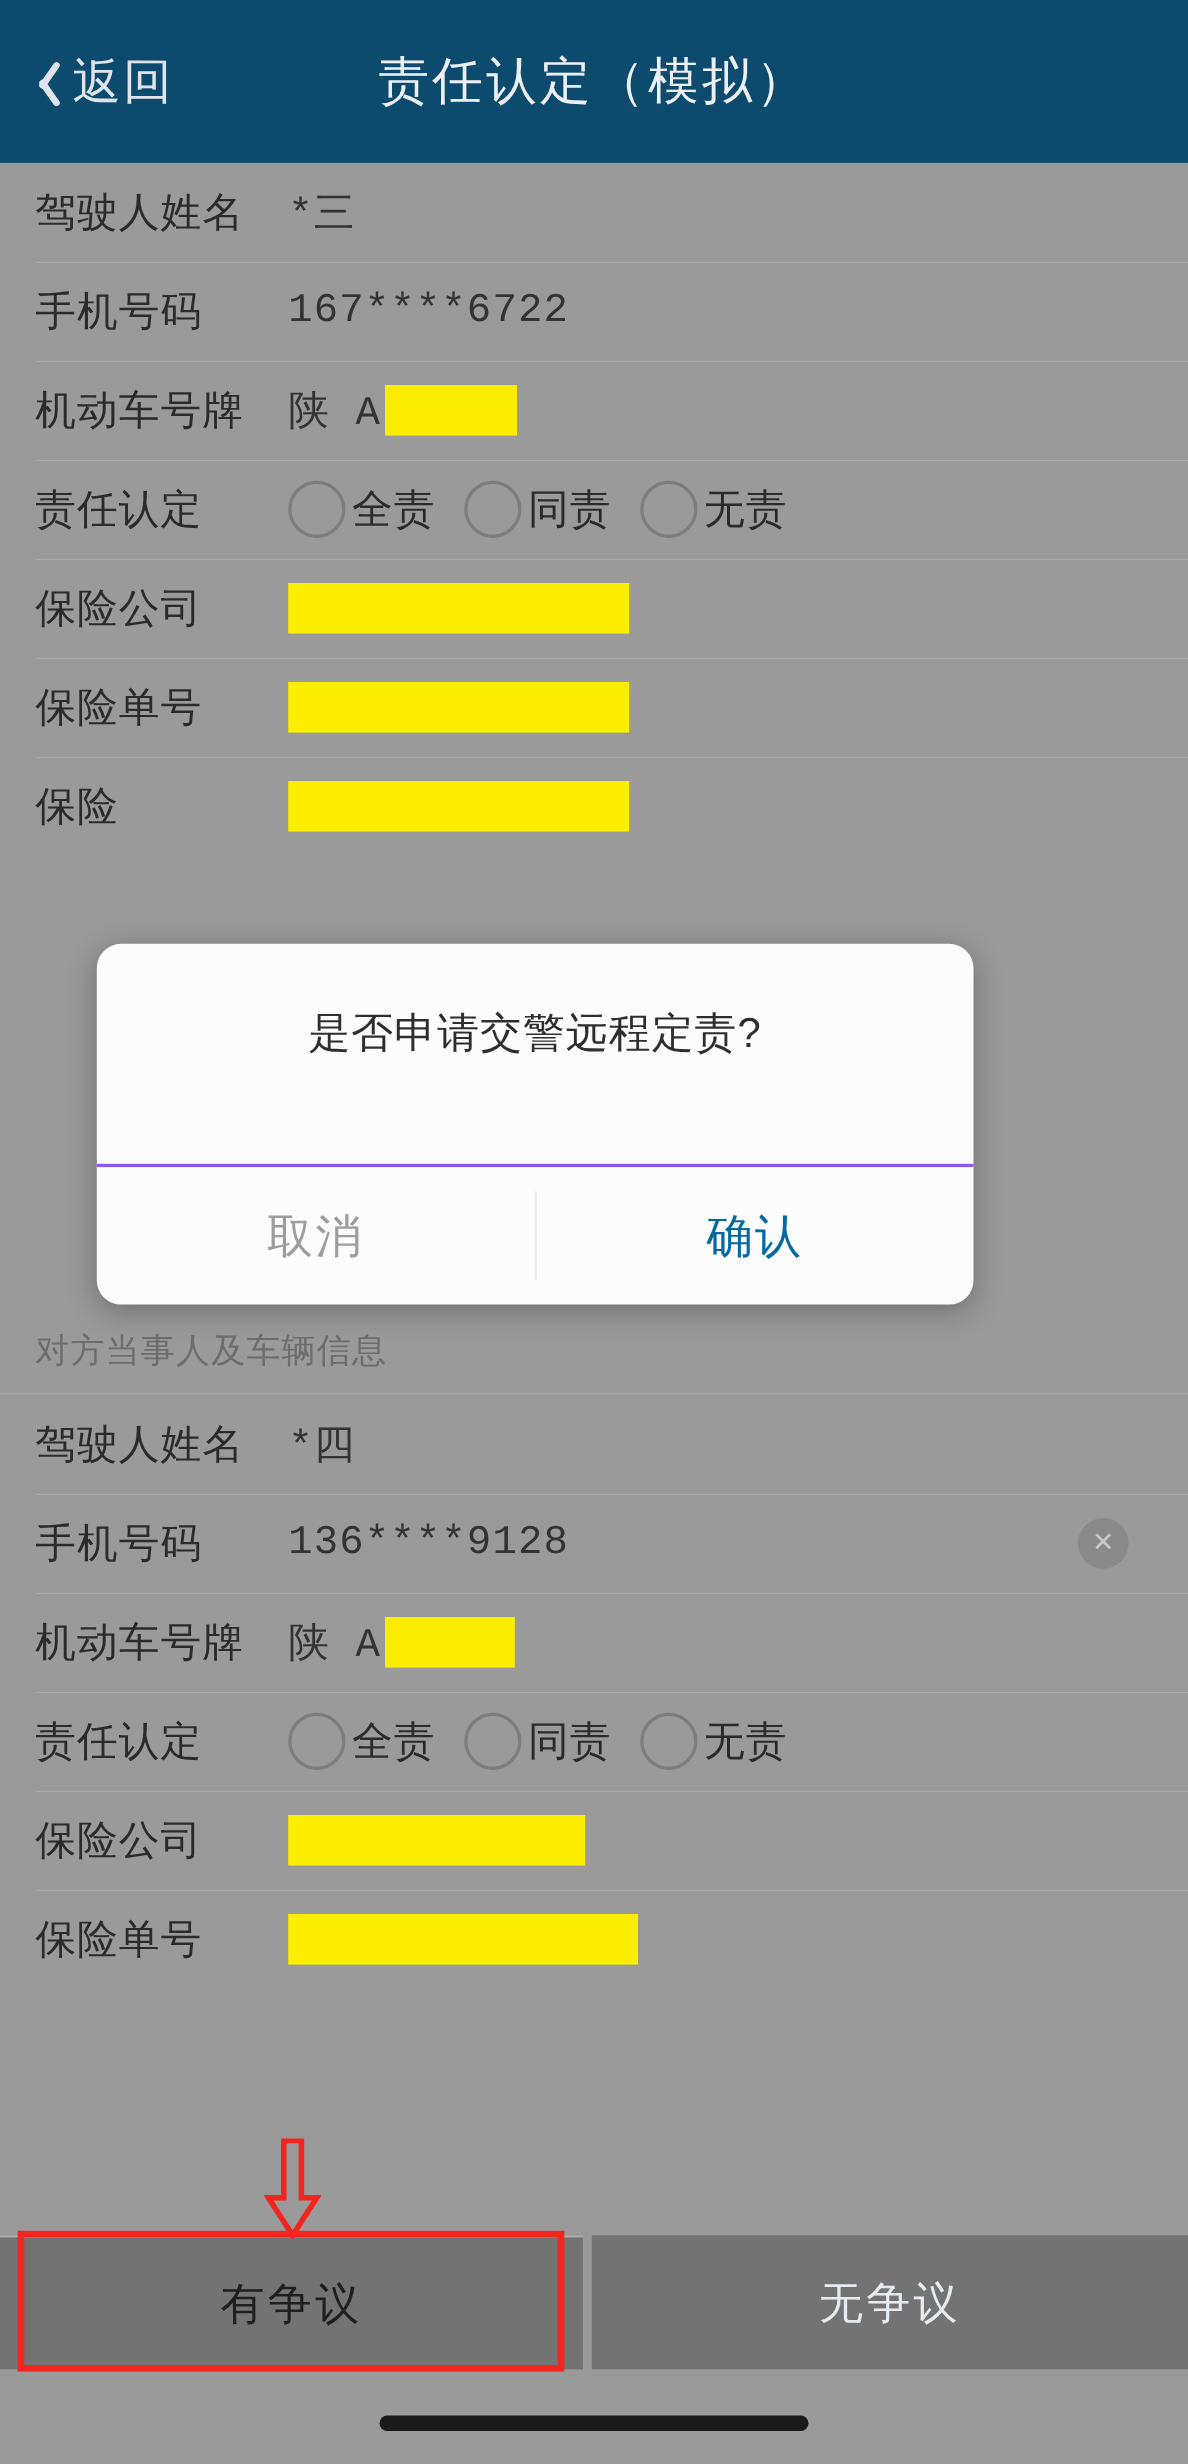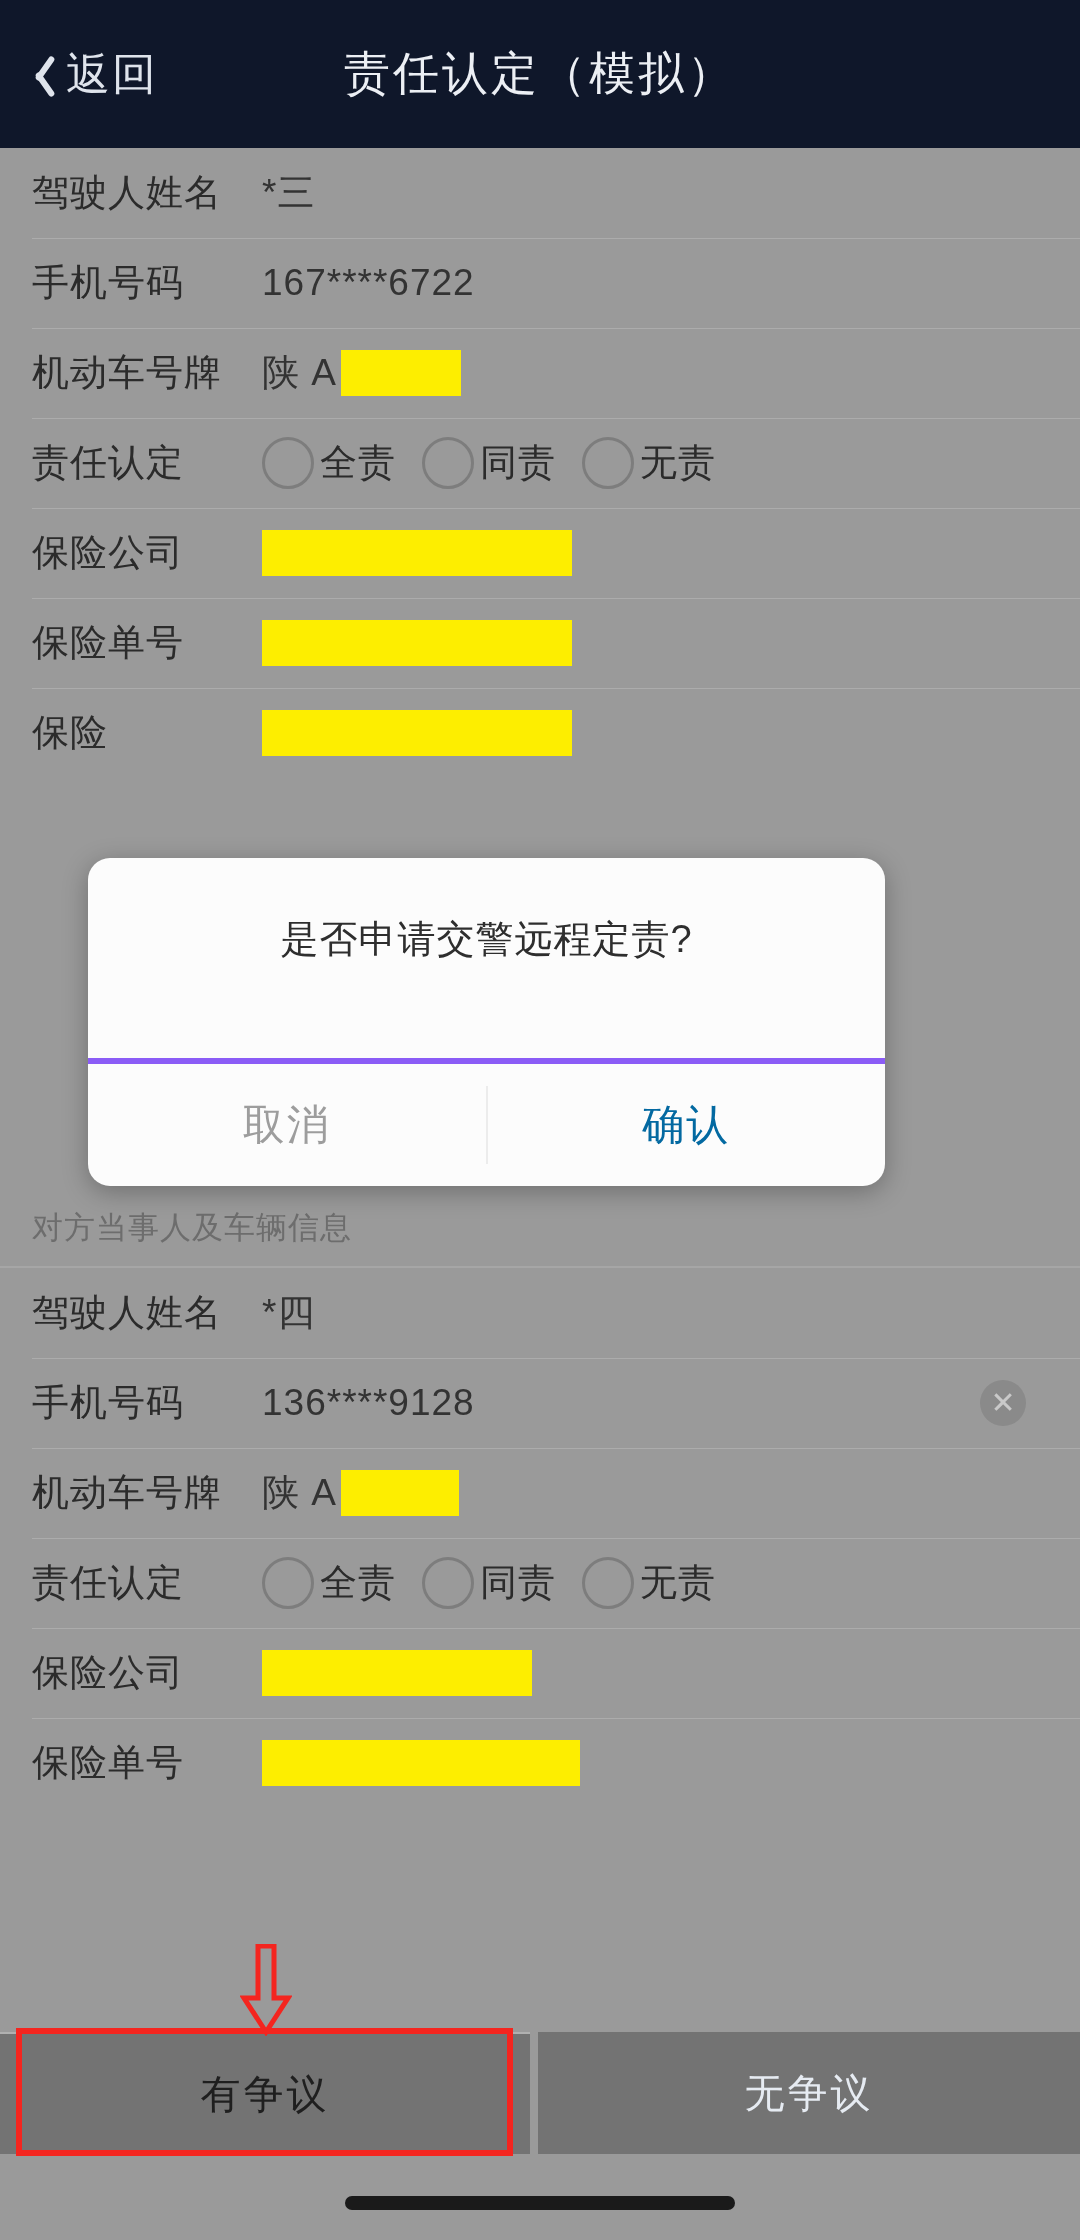--- a/index.html
+++ b/index.html
@@ -7,21 +7,21 @@
     width:1080px; height:2240px;
     background:#9a9a9a;
     font-family:"Liberation Sans","DejaVu Sans",sans-serif;
     overflow:hidden;
   }
   #screen { position:relative; width:1080px; height:2240px; background:#9a9a9a; }
 
   
   .navbar {
     position:absolute; left:0; top:0; width:1080px; height:148px;
-    background:#0f172a; display:flex; align-items:center;
+    background:#0c4a6e; display:flex; align-items:center;
   }
   .back-wrap {
     display:flex; align-items:center; gap:14px;
     margin-left:22px; cursor:pointer;
   }
   .chev {
     width:30px; height:46px; position:relative;
   }
   .chev::before, .chev::after {
     content:""; position:absolute; left:12px; width:6px; height:28px;
@@ -38,21 +38,21 @@
   
   .section-head {
     height:78px; display:flex; align-items:center;
     padding-left:32px; color:#6d6d6d; font-size:31px; letter-spacing:1px;
     border-bottom:2px solid #a6a6a6;
   }
 
   
   .row {
     height:90px; display:flex; align-items:center;
-    padding:0 44px 0 32px; position:relative;
+    padding:0 44px 0 32px; position:relative;font-family:Liberation Mono, monospace;
   }
   .row + .row::before,
   .row::before {
     content:""; position:absolute; left:32px; right:0; top:0;
     height:1px; background:#acacac;
   }
   .row.first::before { display:none; }
   .row-label {
     width:230px; flex:0 0 230px;
     color:#2b2b2b; font-size:37px; letter-spacing:1px;
@@ -89,21 +89,21 @@
     position:absolute; left:88px; top:858px; width:797px; height:328px;
     background:#fcfcfc; border-radius:22px;
     box-shadow:0 6px 26px rgba(0,0,0,.28);
     display:flex; flex-direction:column; z-index:40;
   }
   .modal-msg {
     flex:1; display:flex; align-items:center; justify-content:center;
     color:#2e2e2e; font-size:38px; letter-spacing:1px; padding:0 40px;
   }
   .modal-actions {
-    height:128px; display:flex; border-top:6px solid #8b5cf6;margin-top:37px;
+    height:128px; display:flex; border-top:3px solid #8b5cf6;margin-top:37px;
   }
   .modal-btn {
     flex:1; display:flex; align-items:center; justify-content:center;
     font-size:42px; letter-spacing:2px; cursor:pointer;
   }
   .modal-btn.cancel { color:#9d9d9d; }
   .modal-btn.confirm { color:#0369a1; }
   .modal-divider { width:2px; background:#ececec; margin:22px 0; }
 
   

